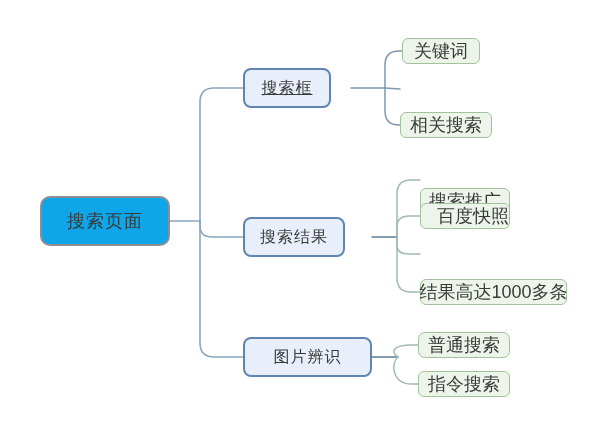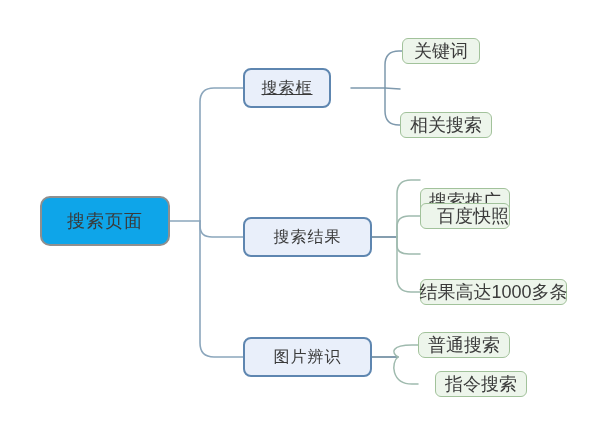--- a/index.html
+++ b/index.html
@@ -56,21 +56,21 @@
   </svg>
 
   <div class="node node-root" style="left:40px;top:196px;width:130px;height:50px;">
     <span class="label">搜索页面</span>
   </div>
 
   <div class="node node-branch" style="left:243px;top:68px;width:88px;height:40px;text-decoration:underline;">
     <span class="label">搜索框</span>
   </div>
 
-  <div class="node node-branch" style="left:243px;top:217px;width:129px;height:40px;">
+  <div class="node node-branch" style="left:243px;top:217px;width:102px;height:40px;">
     <span class="label">搜索结果</span>
   </div>
 
   <div class="node node-branch" style="left:243px;top:337px;width:129px;height:40px;">
     <span class="label">图片辨识</span>
   </div>
 
   <div class="node node-leaf" style="left:402px;top:38px;width:78px;height:26px;">
     <span class="label">关键词</span>
   </div>
@@ -90,17 +90,17 @@
 
 
   <div class="node node-leaf" style="left:420px;top:279px;width:147px;height:26px;">
     <span class="label">结果高达1000多条</span>
   </div>
 
   <div class="node node-leaf" style="left:418px;top:332px;width:92px;height:26px;border-radius:7px;">
     <span class="label">普通搜索</span>
   </div>
 
-  <div class="node node-leaf" style="left:435px;top:371px;width:92px;height:26px;">
+  <div class="node node-leaf" style="left:418px;top:371px;width:92px;height:26px;">
     <span class="label">指令搜索</span>
   </div>
 
 </div>
 
 </body></html>

